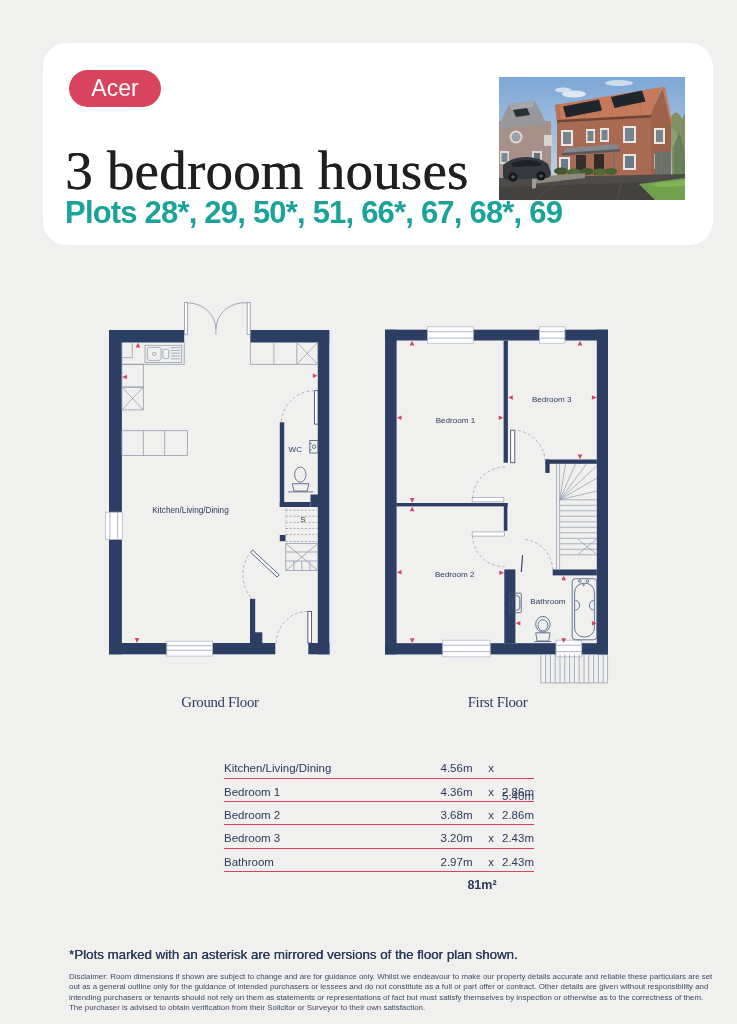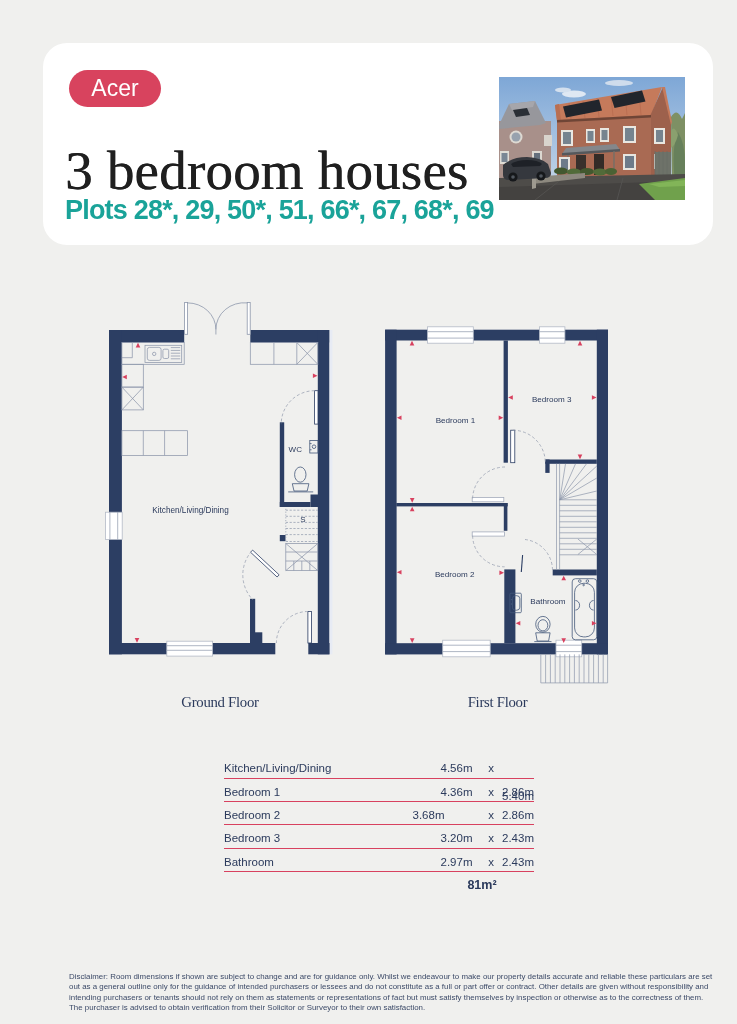--- a/index.html
+++ b/index.html
@@ -11,21 +11,21 @@
 </head>
 <body>
 <div id="page">
 
   <div class="abs" style="left:43px;top:43px;width:670px;height:202px;background:#ffffff;border-radius:24px;"></div>
 
   <div class="abs" style="left:69px;top:70px;width:92px;height:37px;background:#d8435e;border-radius:19px;color:#fff;font-size:23px;text-align:center;line-height:36px;">Acer</div>
 
   <div class="abs" style="left:65px;top:139px;font-family:'Liberation Serif',serif;font-size:55px;color:#1f1f1f;letter-spacing:0.2px;text-shadow:0.5px 0 0 #1f1f1f;">3 bedroom houses</div>
 
-  <div class="abs" style="left:65px;top:195px;font-size:27px;font-weight:bold;color:#1aa399;letter-spacing:-0.8px;">Plots 28*, 29, 50*, 51, 66*, 67, 68*, 69</div>
+  <div class="abs" style="left:65px;top:195px;font-size:31px;font-weight:bold;color:#1aa399;letter-spacing:-0.8px;">Plots 28*, 29, 50*, 51, 66*, 67, 68*, 69</div>
 
   <div class="abs" style="left:499px;top:77px;width:186px;height:123px;overflow:hidden;">
     <svg width="186" height="123" viewBox="0 0 186 123" xmlns="http://www.w3.org/2000/svg">
       <defs>
         <linearGradient id="sky" x1="0" y1="0" x2="0" y2="1">
           <stop offset="0" stop-color="#7ea7d6"></stop>
           <stop offset="0.55" stop-color="#a9c4e2"></stop>
           <stop offset="1" stop-color="#ccd9e9"></stop>
         </linearGradient>
       </defs>
@@ -460,21 +460,21 @@
     <div class="abs" style="left:0;top:25.5px;width:310px;">
       <span>Bedroom 1</span>
       <span class="abs" style="right:61.5px;top:0;width:60px;text-align:right;">4.36m</span>
       <span class="abs" style="right:33px;top:0;width:20px;text-align:center;">x</span>
       <span class="abs" style="right:0;top:0;width:46px;text-align:right;">2.86m</span>
     </div>
     <div class="abs" style="left:0;top:40.5px;width:310px;height:1.2px;background:#d8415f;"></div>
 
     <div class="abs" style="left:0;top:48.8px;width:310px;">
       <span>Bedroom 2</span>
-      <span class="abs" style="right:61.5px;top:0;width:60px;text-align:left;">3.68m</span>
+      <span class="abs" style="right:61.5px;top:0;width:60px;text-align:right;">3.68m</span>
       <span class="abs" style="right:33px;top:0;width:20px;text-align:center;">x</span>
       <span class="abs" style="right:0;top:0;width:46px;text-align:right;">2.86m</span>
     </div>
     <div class="abs" style="left:0;top:64.3px;width:310px;height:1.2px;background:#d8415f;"></div>
 
     <div class="abs" style="left:0;top:72px;width:310px;">
       <span>Bedroom 3</span>
       <span class="abs" style="right:61.5px;top:0;width:60px;text-align:right;">3.20m</span>
       <span class="abs" style="right:33px;top:0;width:20px;text-align:center;">x</span>
       <span class="abs" style="right:0;top:0;width:46px;text-align:right;">2.43m</span>
@@ -485,16 +485,17 @@
       <span>Bathroom</span>
       <span class="abs" style="right:61.5px;top:0;width:60px;text-align:right;">2.97m</span>
       <span class="abs" style="right:33px;top:0;width:20px;text-align:center;">x</span>
       <span class="abs" style="right:0;top:0;width:46px;text-align:right;">2.43m</span>
     </div>
     <div class="abs" style="left:0;top:110.8px;width:310px;height:1.2px;background:#d8415f;"></div>
 
     <div class="abs" style="left:228px;top:118px;width:60px;text-align:center;font-weight:bold;font-size:12.5px;">81m²</div>
   </div>
 
+  <div class="abs" style="left:69px;top:947px;font-size:13.3px;color:#2b3a5c;text-shadow:0.35px 0 0 #2b3a5c;">*Plots marked with an asterisk are mirrored versions of the floor plan shown.</div>
 
   <div class="abs" style="left:69px;top:972px;width:700px;font-size:7.9px;white-space:nowrap;line-height:10.4px;color:#3c4a68;">Disclaimer: Room dimensions if shown are subject to change and are for guidance only. Whilst we endeavour to make our property details accurate and reliable these particulars are set<br>out as a general outline only for the guidance of intended purchasers or lessees and do not constitute as a full or part offer or contract. Other details are given without responsibility and<br>intending purchasers or tenants should not rely on them as statements or representations of fact but must satisfy themselves by inspection or otherwise as to the correctness of them.<br>The purchaser is advised to obtain verification from their Solicitor or Surveyor to their own satisfaction.</div>
 
 </div>
 
 </body></html>

